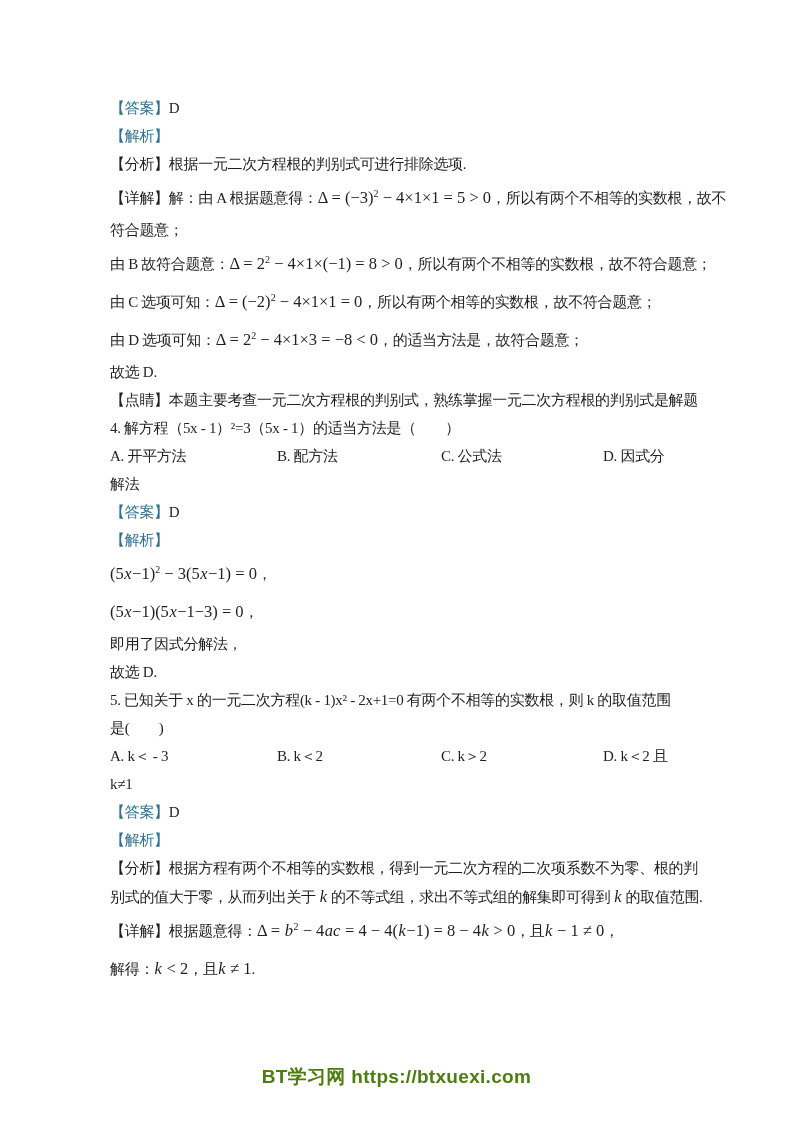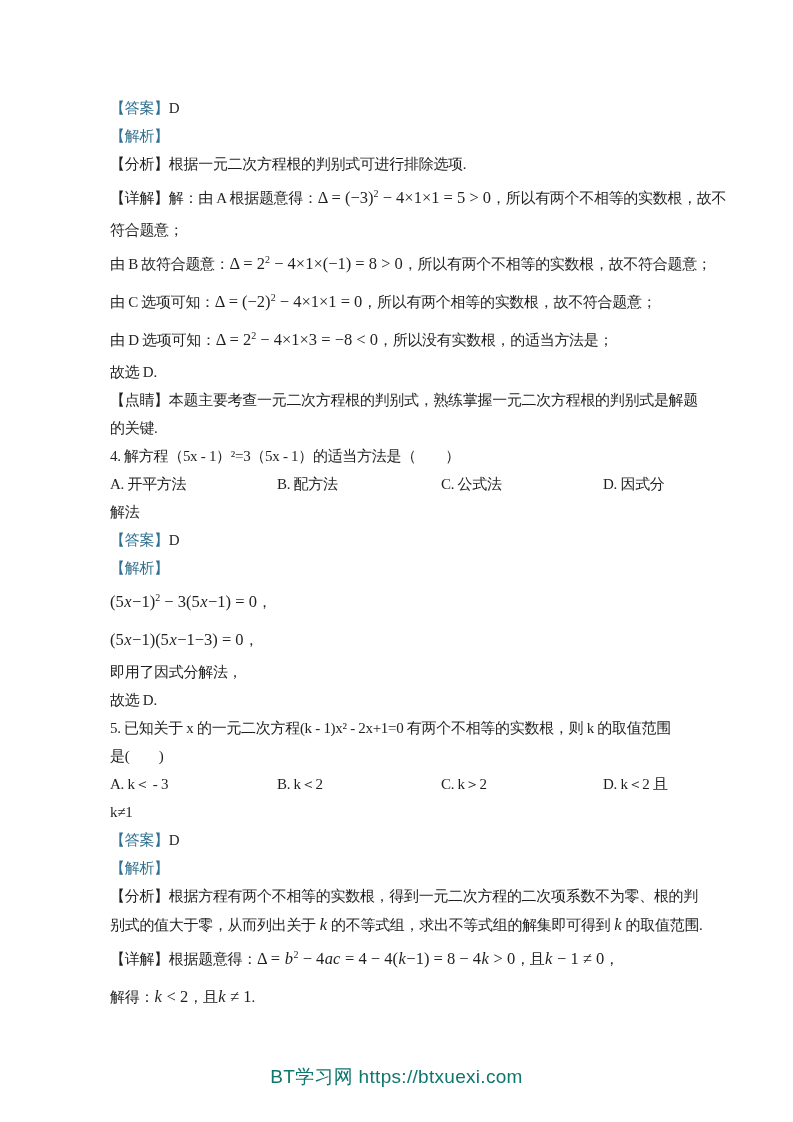--- a/index.html
+++ b/index.html
@@ -59,24 +59,23 @@
 
 <div class="page" style="--accent: #31708f; color: rgb(31, 31, 31);">
   <main class="content" id="doc-content">
       <div class="line"><span class="accent">【答案】</span><span class="plain">D</span></div>
       <div class="line"><span class="accent">【解析】</span></div>
       <div class="line"><span class="plain">【分析】根据一元二次方程根的判别式可进行排除选项.</span></div>
       <div class="line math-line"><span class="plain">【详解】解：由 A 根据题意得：</span><span class="math">Δ = (−3)<sup>2</sup> − 4×1×1 = 5 &gt; 0</span><span class="plain">，所以有两个不相等的实数根，故不</span></div>
       <div class="line"><span class="plain">符合题意；</span></div>
       <div class="line math-line"><span class="plain">由 B 故符合题意：</span><span class="math">Δ = 2<sup>2</sup> − 4×1×(−1) = 8 &gt; 0</span><span class="plain">，所以有两个不相等的实数根，故不符合题意；</span></div>
       <div class="line math-line"><span class="plain">由 C 选项可知：</span><span class="math">Δ = (−2)<sup>2</sup> − 4×1×1 = 0</span><span class="plain">，所以有两个相等的实数根，故不符合题意；</span></div>
-      <div class="line math-line"><span class="plain">由 D 选项可知：</span><span class="math">Δ = 2<sup>2</sup> − 4×1×3 = −8 &lt; 0</span><span class="plain">，所以没有实数根，的适当方法是；</span></div>
+      <div class="line math-line"><span class="plain">由 D 选项可知：</span><span class="math">Δ = 2<sup>2</sup> − 4×1×3 = −8 &lt; 0</span><span class="plain">，的适当方法是，故符合题意；</span></div>
       <div class="line"><span class="plain">故选 D.</span></div>
       <div class="line"><span class="plain">【点睛】本题主要考查一元二次方程根的判别式，熟练掌握一元二次方程根的判别式是解题</span></div>
-      <div class="line"><span class="plain">的关键.</span></div>
       <div class="line"><span class="plain">4. 解方程（5x - 1）²=3（5x - 1）的适当方法是（　　）</span></div>
       <div class="line opts">
         <span class="opt">A. 开平方法</span>
         <span class="opt">B. 配方法</span>
         <span class="opt">C. 公式法</span>
         <span class="opt">D. 因式分</span>
       </div>
       <div class="line"><span class="plain">解法</span></div>
       <div class="line"><span class="accent">【答案】</span><span class="plain">D</span></div>
       <div class="line"><span class="accent">【解析】</span></div>
@@ -93,14 +92,14 @@
         <span class="opt">D. k＜2 且</span>
       </div>
       <div class="line"><span class="plain">k≠1</span></div>
       <div class="line"><span class="accent">【答案】</span><span class="plain">D</span></div>
       <div class="line"><span class="accent">【解析】</span></div>
       <div class="line"><span class="plain">【分析】根据方程有两个不相等的实数根，得到一元二次方程的二次项系数不为零、根的判</span></div>
       <div class="line"><span class="plain">别式的值大于零，从而列出关于 </span><span class="math"><i>k</i></span><span class="plain"> 的不等式组，求出不等式组的解集即可得到 </span><span class="math"><i>k</i></span><span class="plain"> 的取值范围.</span></div>
       <div class="line math-line"><span class="plain">【详解】根据题意得：</span><span class="math">Δ = <i>b</i><sup>2</sup> − 4<i>ac</i> = 4 − 4(<i>k</i>−1) = 8 − 4<i>k</i> &gt; 0</span><span class="plain">，且</span><span class="math"><i>k</i> − 1 ≠ 0</span><span class="plain">，</span></div>
       <div class="line math-line"><span class="plain">解得：</span><span class="math"><i>k</i> &lt; 2</span><span class="plain">，且</span><span class="math"><i>k</i> ≠ 1</span><span class="plain">.</span></div>
     </main>
-  <div class="footer" style="color: #0f766e;">BT学习网 https://btxuexi.com</div>
+  <div class="footer" style="color: #4d7c0f; font-weight: bold;">BT学习网 https://btxuexi.com</div>
 </div>
 
 </body></html>

